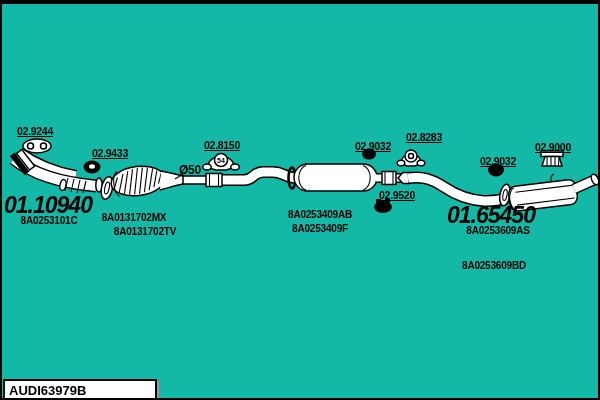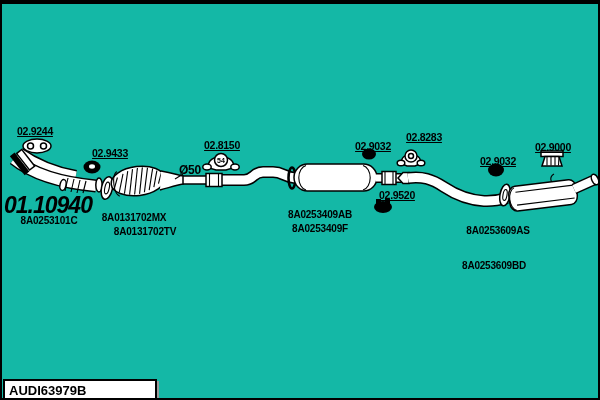--- a/index.html
+++ b/index.html
@@ -189,20 +189,21 @@
 
   <div class="lbl code-big" style="left:2px;top:190px;">01.10940</div>
   <div class="lbl oem" style="left:47px;top:213px;">8A0253101C</div>
 
   <div class="lbl oem" style="left:132px;top:210px;">8A0131702MX</div>
   <div class="lbl oem" style="left:143px;top:223.5px;">8A0131702TV</div>
 
   <div class="lbl oem" style="left:318px;top:207px;">8A0253409AB</div>
   <div class="lbl oem" style="left:318px;top:220.5px;">8A0253409F</div>
 
+  <div class="lbl code-big" style="left:445px;top:200px;">01.65450</div>
   <div class="lbl oem" style="left:488px;top:223px;margin-left:8px;">8A0253609AS</div>
   <div class="lbl oem" style="left:492px;top:237.5px;margin-top:20px;">8A0253609BD</div>
 
   <div class="footer-line"></div>
   <div class="footer-box">
     <span>AUDI63979B</span>
   </div>
 
 </div>
 

